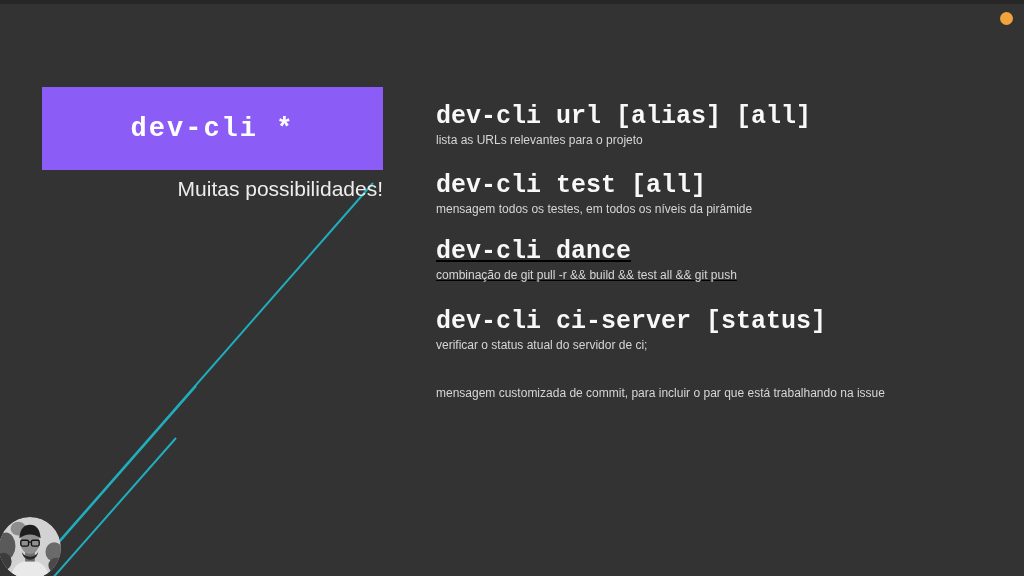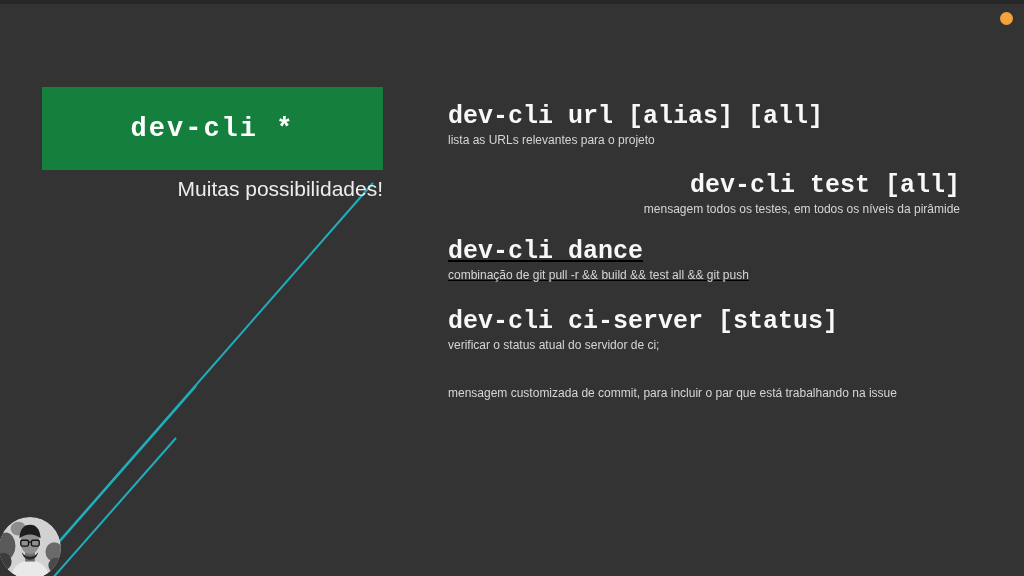--- a/index.html
+++ b/index.html
@@ -15,40 +15,40 @@
     position:absolute;left:0;top:0;width:1024px;height:4px;
     background:#272727;
   }
   .dot{
     position:absolute;left:1000px;top:12px;width:13px;height:13px;
     border-radius:50%;background:#f2a33c;
   }
   .lines{position:absolute;left:0;top:0;width:1024px;height:576px;}
   .title-box{
     position:absolute;left:42px;top:87px;width:341px;height:83px;
-    background:#15803d;
+    background:#8b5cf6;
     display:flex;align-items:center;justify-content:center;
   }
   .title-box span{
     font-family:"Liberation Mono", monospace;
     font-weight:bold;font-size:27px;letter-spacing:2px;
     color:#ffffff;
   }
   .subtitle{
     position:absolute;left:42px;top:177px;width:341px;
     text-align:right;font-size:21px;font-weight:300;color:#ededed;
   }
   .avatar{
     position:absolute;left:-1px;top:517px;width:62px;height:62px;
     border-radius:50%;overflow:hidden;
   }
   .commands{position:absolute;left:436px;top:0;width:512px;height:576px;}
-  .cmd-block{position:absolute;left:0;width:512px;margin-left:12px;}
+  .cmd-block{position:absolute;left:0;width:512px;}
   .cmd-block:nth-child(1){top:103px;}
-  .cmd-block:nth-child(2){top:172px;text-align:right;}
+  .cmd-block:nth-child(2){top:172px;}
   .cmd-block:nth-child(3){top:238px;text-decoration:underline;}
   .cmd-block:nth-child(4){top:308px;}
   .cmd-block:nth-child(5){top:383px;}
   .cmd{
     font-family:"Liberation Mono", monospace;
     font-weight:bold;font-size:25px;line-height:27px;
     color:#f8f8f8;white-space:nowrap;
   }
   .desc{
     font-size:12px;line-height:21px;font-weight:300;

